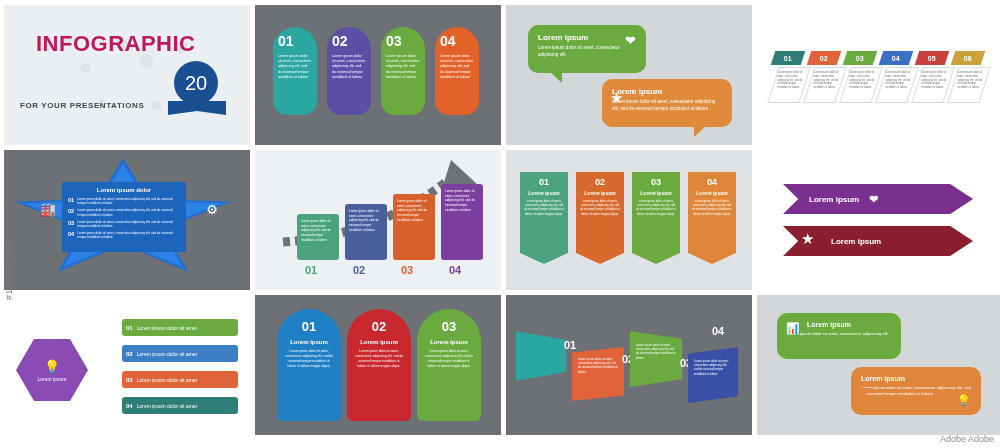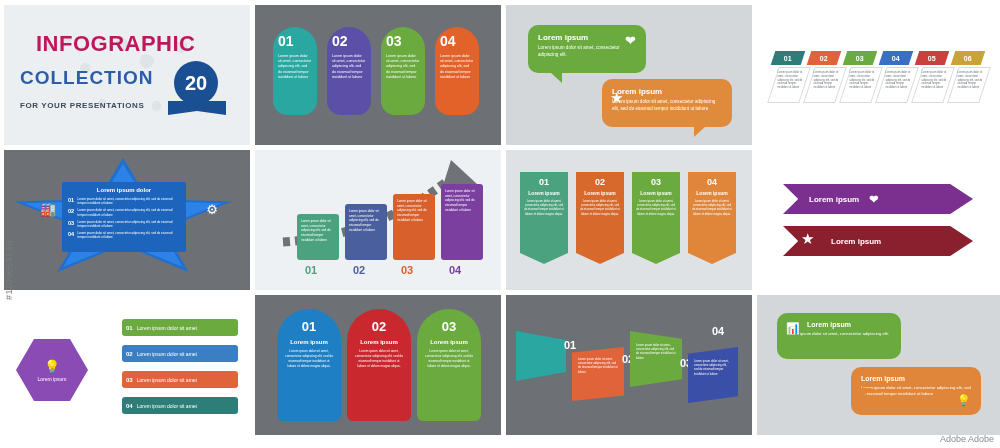--- a/index.html
+++ b/index.html
@@ -17,21 +17,21 @@
      radial-gradient(circle at 33% 45%, #dfe4e7 0 5px, transparent 5px),
      radial-gradient(circle at 48% 28%, #dfe4e7 0 6px, transparent 6px),
      radial-gradient(circle at 58% 40%, #dfe4e7 0 7px, transparent 7px),
      radial-gradient(circle at 72% 30%, #dfe4e7 0 6px, transparent 6px),
      radial-gradient(circle at 83% 60%, #dfe4e7 0 5px, transparent 5px),
      radial-gradient(circle at 62% 72%, #dfe4e7 0 5px, transparent 5px),
      radial-gradient(circle at 40% 70%, #dfe4e7 0 4px, transparent 4px);}
   .c1 .t1{position:absolute;left:16px;top:26px;font-size:22px;font-weight:bold;color:#be185d;letter-spacing:.5px;margin-left:16px;}
   .c1 .t2{position:absolute;left:16px;top:62px;font-size:19px;font-weight:bold;color:#2b5ea8;letter-spacing:1px;}
   .c1 .t3{position:absolute;left:16px;top:96px;font-size:8px;font-weight:bold;color:#3b4a58;letter-spacing:.6px;}
-  .c1 .badge{position:absolute;left:170px;top:56px;width:44px;height:44px;border-radius:50%;background:#1b4f93;color:#fff;display:flex;align-items:center;justify-content:center;font-size:20px;font-weight:bold;}
+  .c1 .badge{position:absolute;left:170px;top:56px;width:44px;height:44px;border-radius:50%;background:#1b4f93;color:#fff;display:flex;align-items:center;justify-content:center;font-size:20px;font-weight:normal;}
   .c1 .ribbon{position:absolute;left:164px;top:96px;width:58px;height:14px;background:#1b4f93;clip-path:polygon(0 0,100% 0,100% 100%,50% 72%,0 100%);}
 
   
   .darkbg{background:#6d7074;}
   .lightbg{background:#dfe2e4;}
   .whitebg{background:#ffffff;}
 
   
   .pill{position:absolute;top:22px;width:44px;height:88px;border-radius:22px 22px 14px 14px;color:#fff;padding:6px 5px 0;box-sizing:border-box;}
   .pill .num{font-size:14px;font-weight:bold;display:block;margin-bottom:5px;}
@@ -94,21 +94,20 @@
   .icn{display:inline-block;}
 </style>
 </head>
 <body>
 
 <div class="grid">
 
   <div class="cell c1">
     <div class="map"></div>
     <div class="t1">INFOGRAPHIC</div>
-    <div class="t2">COLLECTION</div>
     <div class="t3">FOR YOUR PRESENTATIONS</div>
     <div class="ribbon"></div>
     <div class="badge">20</div>
   </div>
 
   <div class="cell darkbg">
     <div class="pill" style="left:18px;background:#2aa7a0;">
       <span class="num">01</span>
       <span class="tx">Lorem ipsum dolor sit amet, consectetur adipiscing elit, sed do eiusmod tempor incididunt ut labore</span>
     </div>

